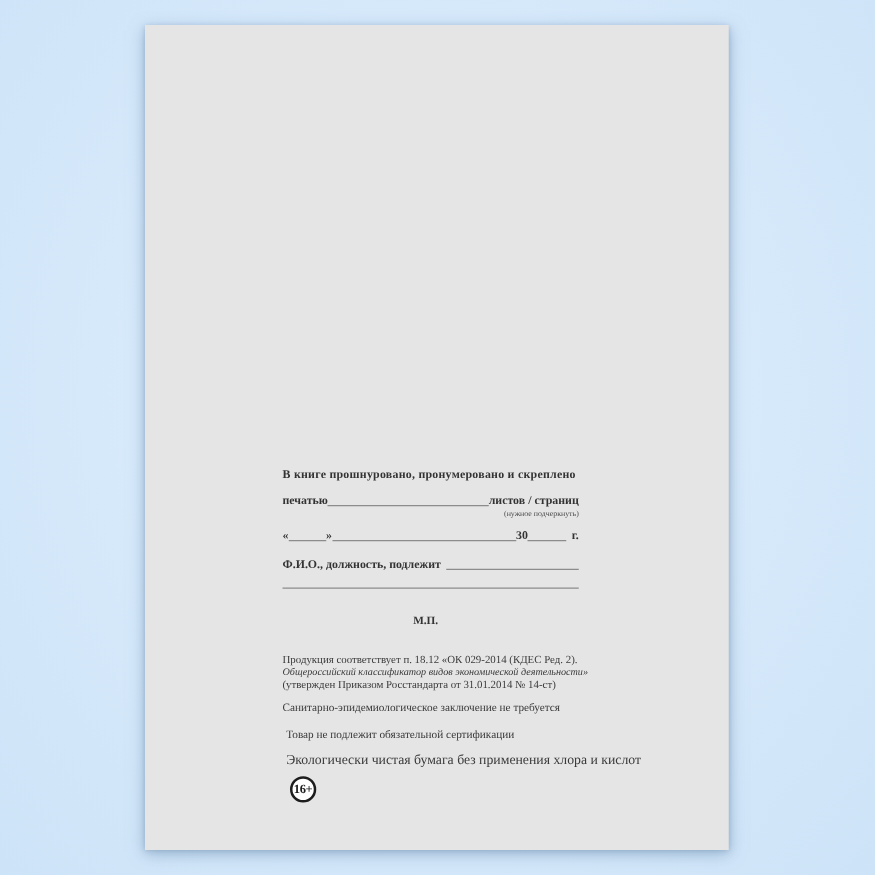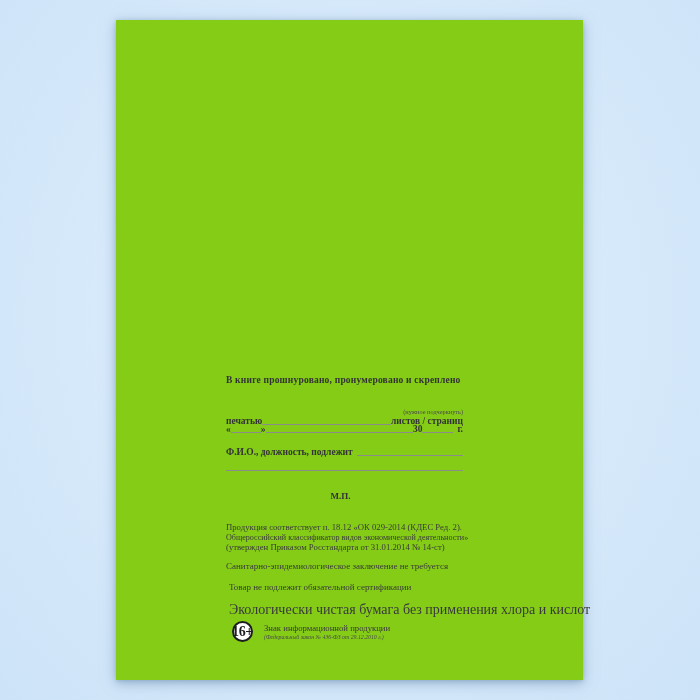--- a/index.html
+++ b/index.html
@@ -4,57 +4,57 @@
 <style>
   * { margin:0; padding:0; box-sizing:border-box; }
   html,body { width:700px; height:700px; overflow:hidden; }
   body {
     font-family: "Liberation Serif", "DejaVu Serif", serif;
     background: radial-gradient(ellipse at 50% 45%, #e0effd 0%, #d6e9fb 55%, #cde3f7 100%);
     position: relative;
   }
   .paper {
     position:absolute; left:116px; top:20px; width:467px; height:660px;
-    background:#84cc16;
+    background:#e5e5e5;
     box-shadow: 0 3px 12px rgba(100,135,170,0.55), 0 1px 4px rgba(100,135,170,0.35);
   }
   .text-col {
     position:absolute; left:110px; top:355px; width:237px;
     color:#3a3a3a;
   }
   .line { position:absolute; left:0; width:100%; white-space:nowrap; }
   .sec1 { font-weight:bold; color:#333333; }
   .flexrow { display:flex; align-items:flex-end; }
   .fill {
     display:inline-block; flex:1 1 auto;
     border-bottom:1px solid #8c8c8c; height:2px; margin-bottom:1px;
   }
   .fill.fixed { flex:0 0 auto; }
 
   .l-stitch   { top:0;     font-size:9.5px; letter-spacing:0.2px; }
-  .l-seal     { top:21px;  font-size:9.5px;margin-top:20px; }
+  .l-seal     { top:21px;  font-size:9.5px; }
   .l-hint     { top:33px;  font-size:6.3px; text-align:right; font-weight:normal; color:#4a4a4a; }
   .l-date     { top:49px;  font-size:9.5px; }
   .l-fio      { top:72px;  font-size:9.5px; }
   .l-fullline { top:86px;  height:10px; border-bottom:1px solid #8c8c8c; }
   .l-mp       { top:116px; font-size:9px; text-align:center; padding-right:8px; }
 
   .l-comp1    { top:147px; font-size:8.7px; }
-  .l-comp2    { top:158px; font-size:8.1px; }
+  .l-comp2    { top:158px; font-size:8.1px;font-style:italic; }
   .l-comp3    { top:167px; font-size:8.7px; }
   .l-sanitary { top:186px; font-size:9px; }
   .l-cert     { top:207px; font-size:9px; padding-left:3px; }
-  .l-eco      { top:227px; font-size:14px; padding-left:3px;text-align:right; }
+  .l-eco      { top:227px; font-size:11px; padding-left:3px;text-align:right; }
 
   .l-info     { top:246px; display:flex; align-items:flex-start; }
   .age-badge {
     margin-left:6px; width:21px; height:21px; flex:0 0 auto;
     border:2px solid #1d1d1d; border-radius:50%;
     display:flex; align-items:center; justify-content:center;
-    font-size:14px; font-weight:bold; color:#1d1d1d; letter-spacing:-0.3px;
+    font-size:10px; font-weight:bold; color:#1d1d1d; letter-spacing:-0.3px;
     background:#fff;
   }
   .info-text { margin-left:11px; padding-top:2px; }
   .info-title { font-size:8.7px; color:#3a3a3a; }
   .info-law   { font-size:5.8px; font-style:italic; color:#4a4a4a; margin-top:1px; }
 
   .gap-s  { width:4px;  flex:0 0 auto; }
 </style>
 </head>
 <body>
@@ -96,20 +96,16 @@
     <div class="line l-comp1">Продукция соответствует п. 18.12 «ОК 029-2014 (КДЕС Ред. 2).</div>
     <div class="line l-comp2">Общероссийский классификатор видов экономической деятельности»</div>
     <div class="line l-comp3">(утвержден Приказом Росстандарта от 31.01.2014 № 14-ст)</div>
 
     <div class="line l-sanitary">Санитарно-эпидемиологическое заключение не требуется</div>
     <div class="line l-cert">Товар не подлежит обязательной сертификации</div>
     <div class="line l-eco">Экологически чистая бумага без применения хлора и кислот</div>
 
     <div class="line l-info">
       <span class="age-badge">16+</span>
-      <span class="info-text">
-        <div class="info-title">Знак информационной продукции</div>
-        <div class="info-law">(Федеральный закон № 436-ФЗ от 29.12.2010 г.)</div>
-      </span>
     </div>
 
   </div>
 </div>
 
 </body></html>

